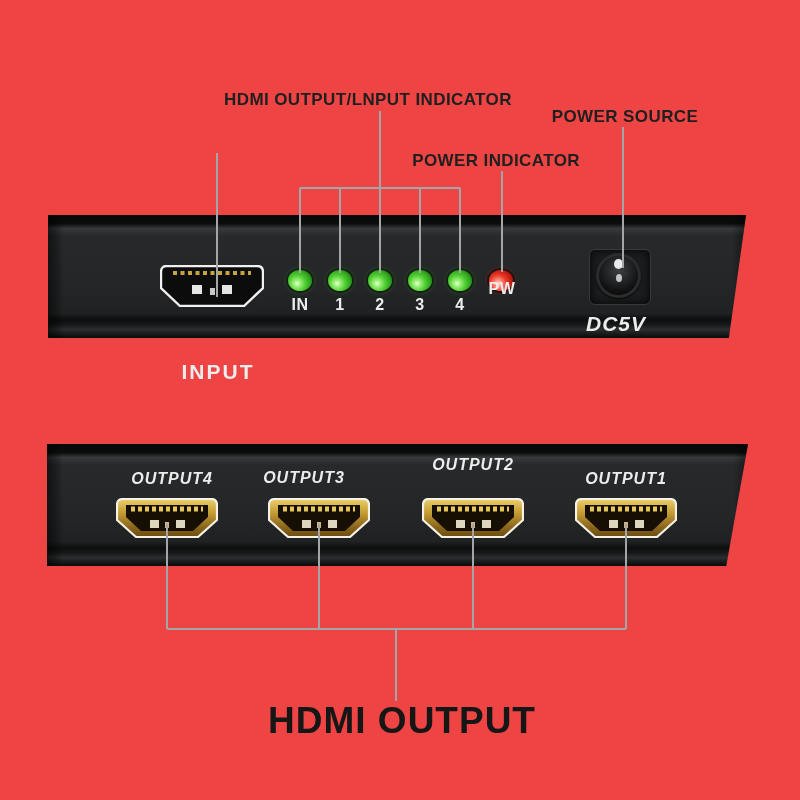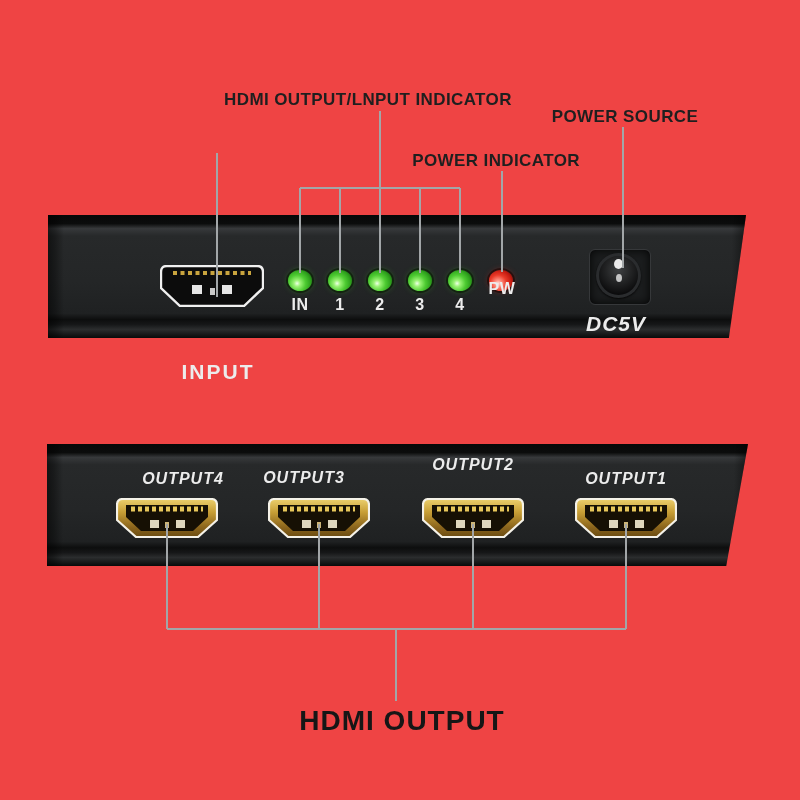--- a/index.html
+++ b/index.html
@@ -7,21 +7,21 @@
     position:relative;width:800px;height:800px;margin:0 auto;
     background:#ef4444;overflow:hidden;
     font-family:"Liberation Sans", sans-serif;
   }
   
   .callout{
     position:absolute;color:#1f1f1f;font-weight:600;font-size:17px;
     letter-spacing:.4px;text-align:center;white-space:nowrap;line-height:22px;
   }
   .bottom-title{
-    position:absolute;color:#161616;font-weight:600;font-size:28px;
+    position:absolute;color:#161616;font-weight:600;font-size:37px;
     letter-spacing:1px;text-align:center;white-space:nowrap;line-height:32px;
   }
   
   .panel{position:absolute;}
   .panel-face{
     position:absolute;inset:0;
     background:
       linear-gradient(90deg, rgba(0,0,0,.55) 0px, rgba(0,0,0,.35) 7px, rgba(0,0,0,0) 16px),
       linear-gradient(270deg, rgba(0,0,0,.45) 0px, rgba(0,0,0,0) 14px),
       linear-gradient(180deg,
@@ -123,21 +123,21 @@
   <div class="dc-recess"></div>
   <div class="dc-jack"></div>
   <div class="glint glint-a"></div>
   <div class="glint glint-b"></div>
   <div class="device-text dc-label" style="left:576px;top:312px;width:80px;">DC5V</div>
 
   <div class="panel back-panel">
     <div class="panel-face"></div>
   </div>
 
-  <div class="device-text output-label" style="left:123px;top:470px;width:120px;">OUTPUT4</div>
+  <div class="device-text output-label" style="left:93px;top:470px;width:120px;text-align:right;">OUTPUT4</div>
   <div class="device-text output-label" style="left:244px;top:469px;width:120px;">OUTPUT3</div>
   <div class="device-text output-label" style="left:413px;top:456px;width:120px;">OUTPUT2</div>
   <div class="device-text output-label" style="left:566px;top:470px;width:120px;">OUTPUT1</div>
 
   <svg class="port" style="left:116px;top:498px" width="102" height="40" viewBox="0 0 102 40">
     <path d="M7 1 H95 Q101 1 101 7 V22 L82 39 H20 L1 22 V7 Q1 1 7 1 Z" fill="url(#goldGrad)" stroke="#f5f2e8" stroke-width="2.2"></path>
     <path d="M10 7 H92 V19 L77 33 H25 L10 19 Z" fill="#161004"></path>
     <line x1="15" y1="11" x2="87" y2="11" stroke="#e7c75a" stroke-width="5" stroke-dasharray="4 3"></line>
     <rect x="34" y="22" width="9" height="8" fill="#ded6bd"></rect>
     <rect x="60" y="22" width="9" height="8" fill="#ded6bd"></rect>

